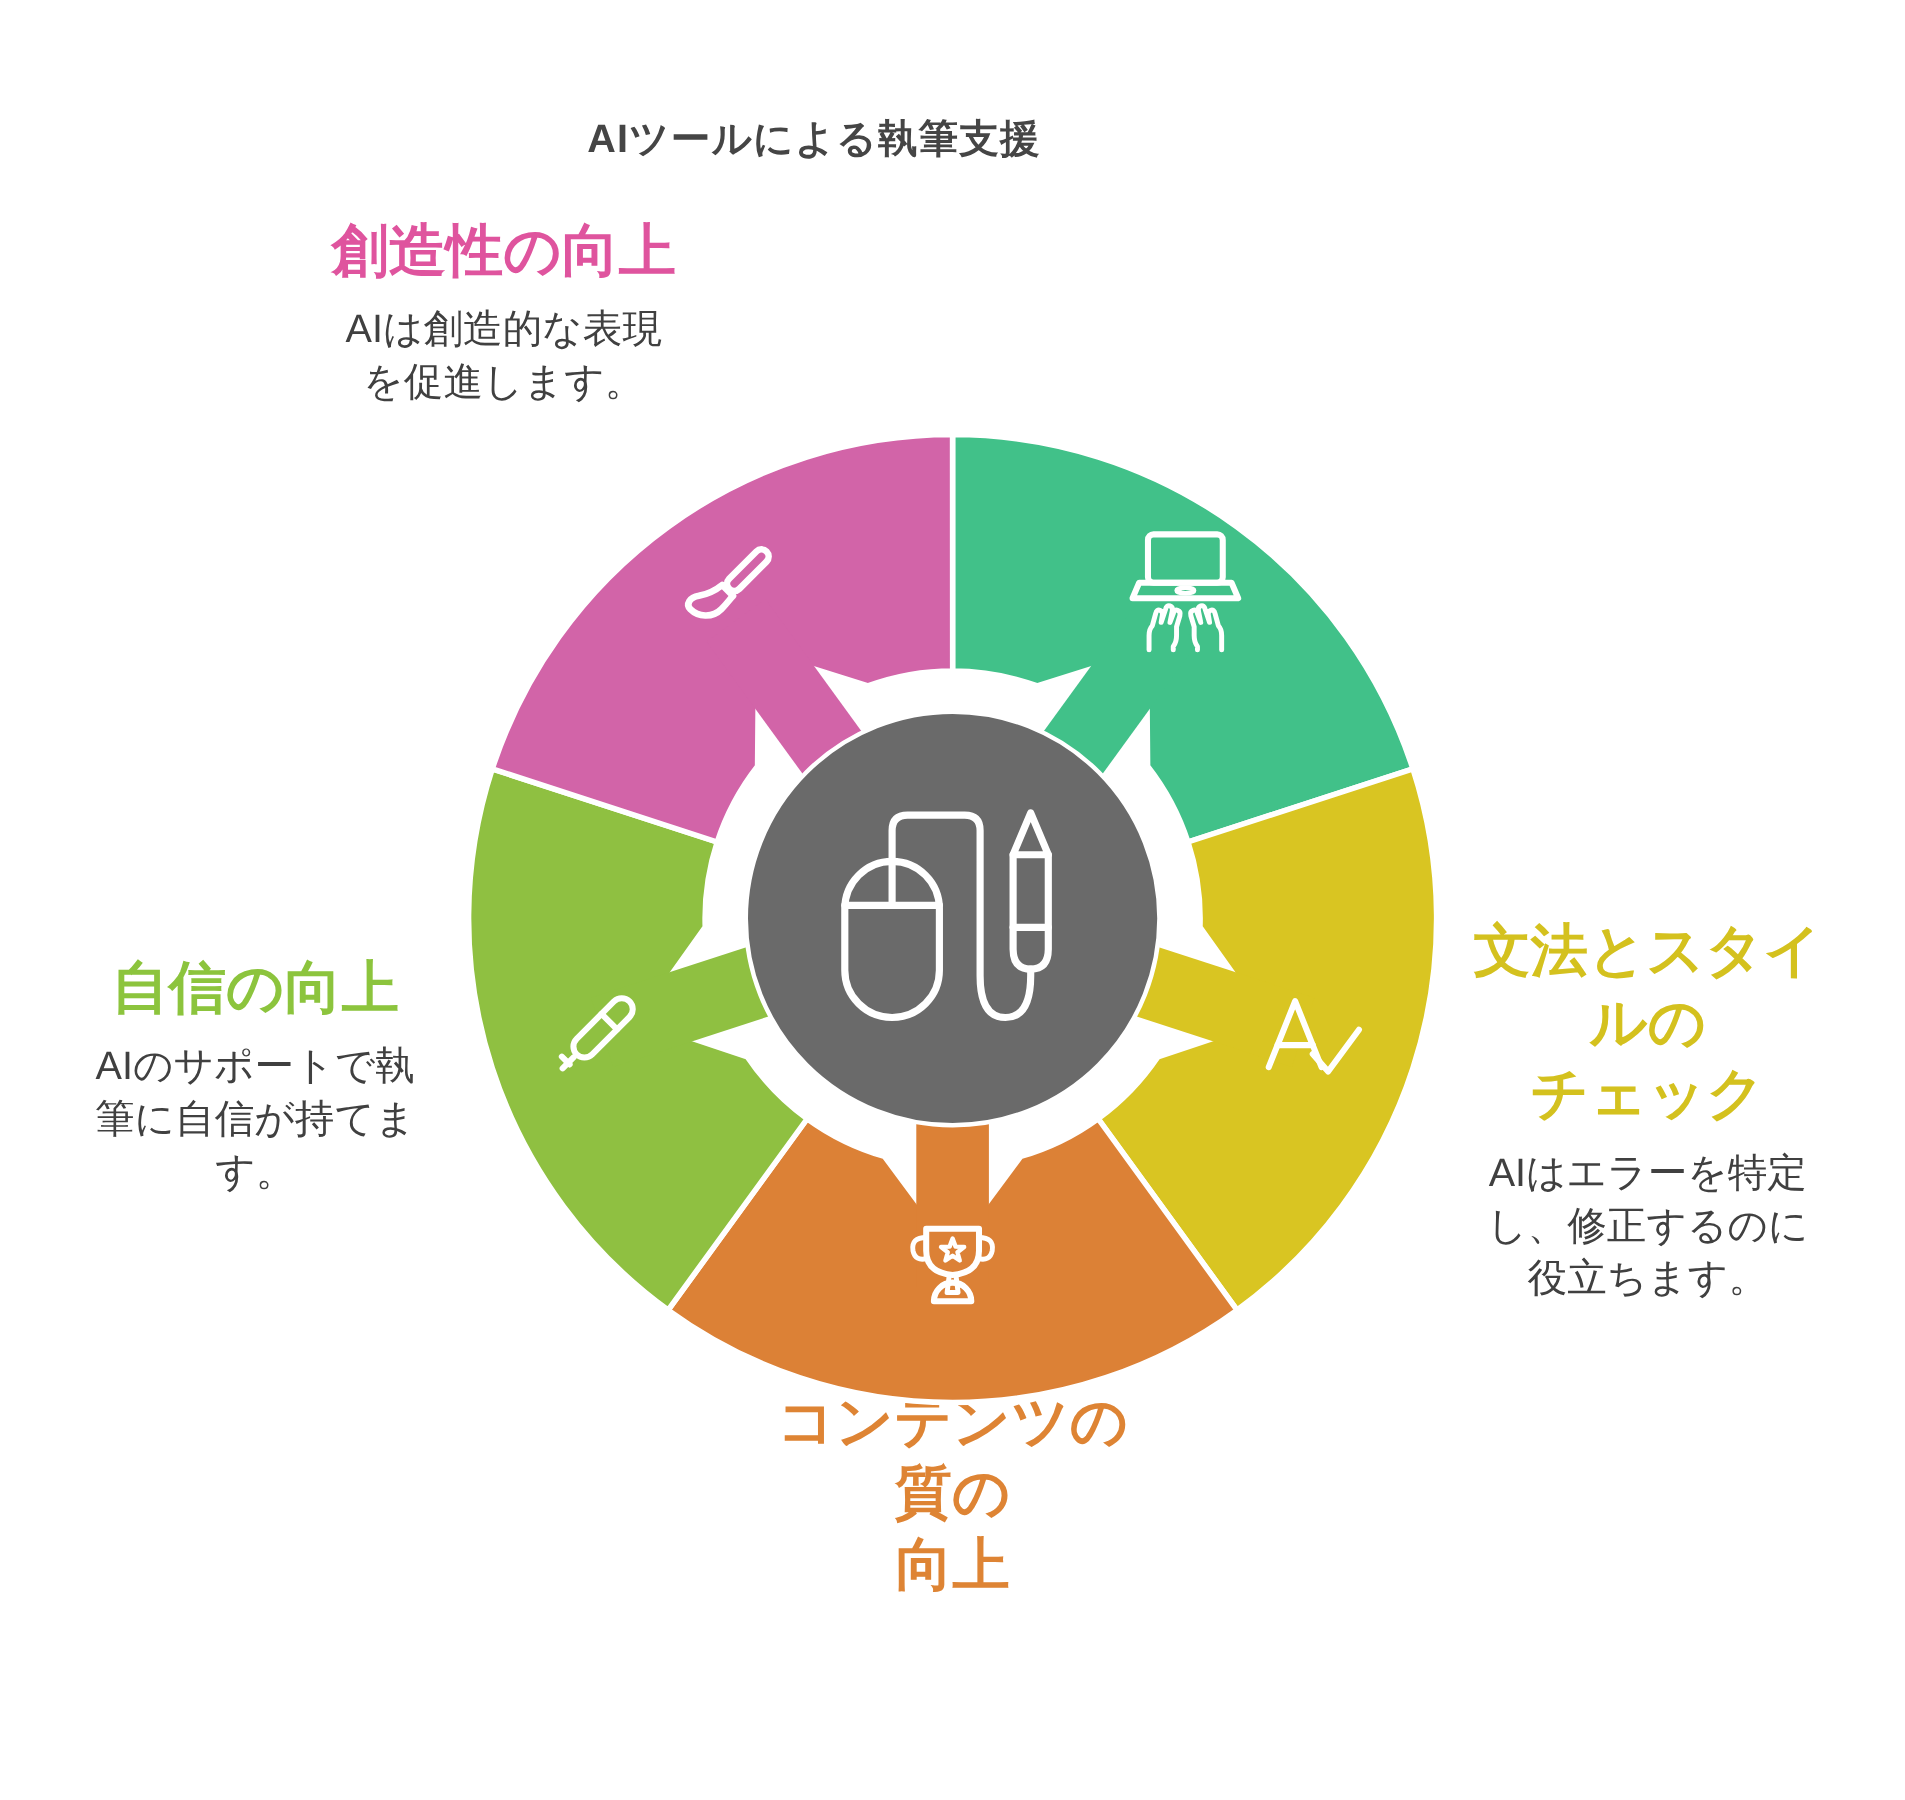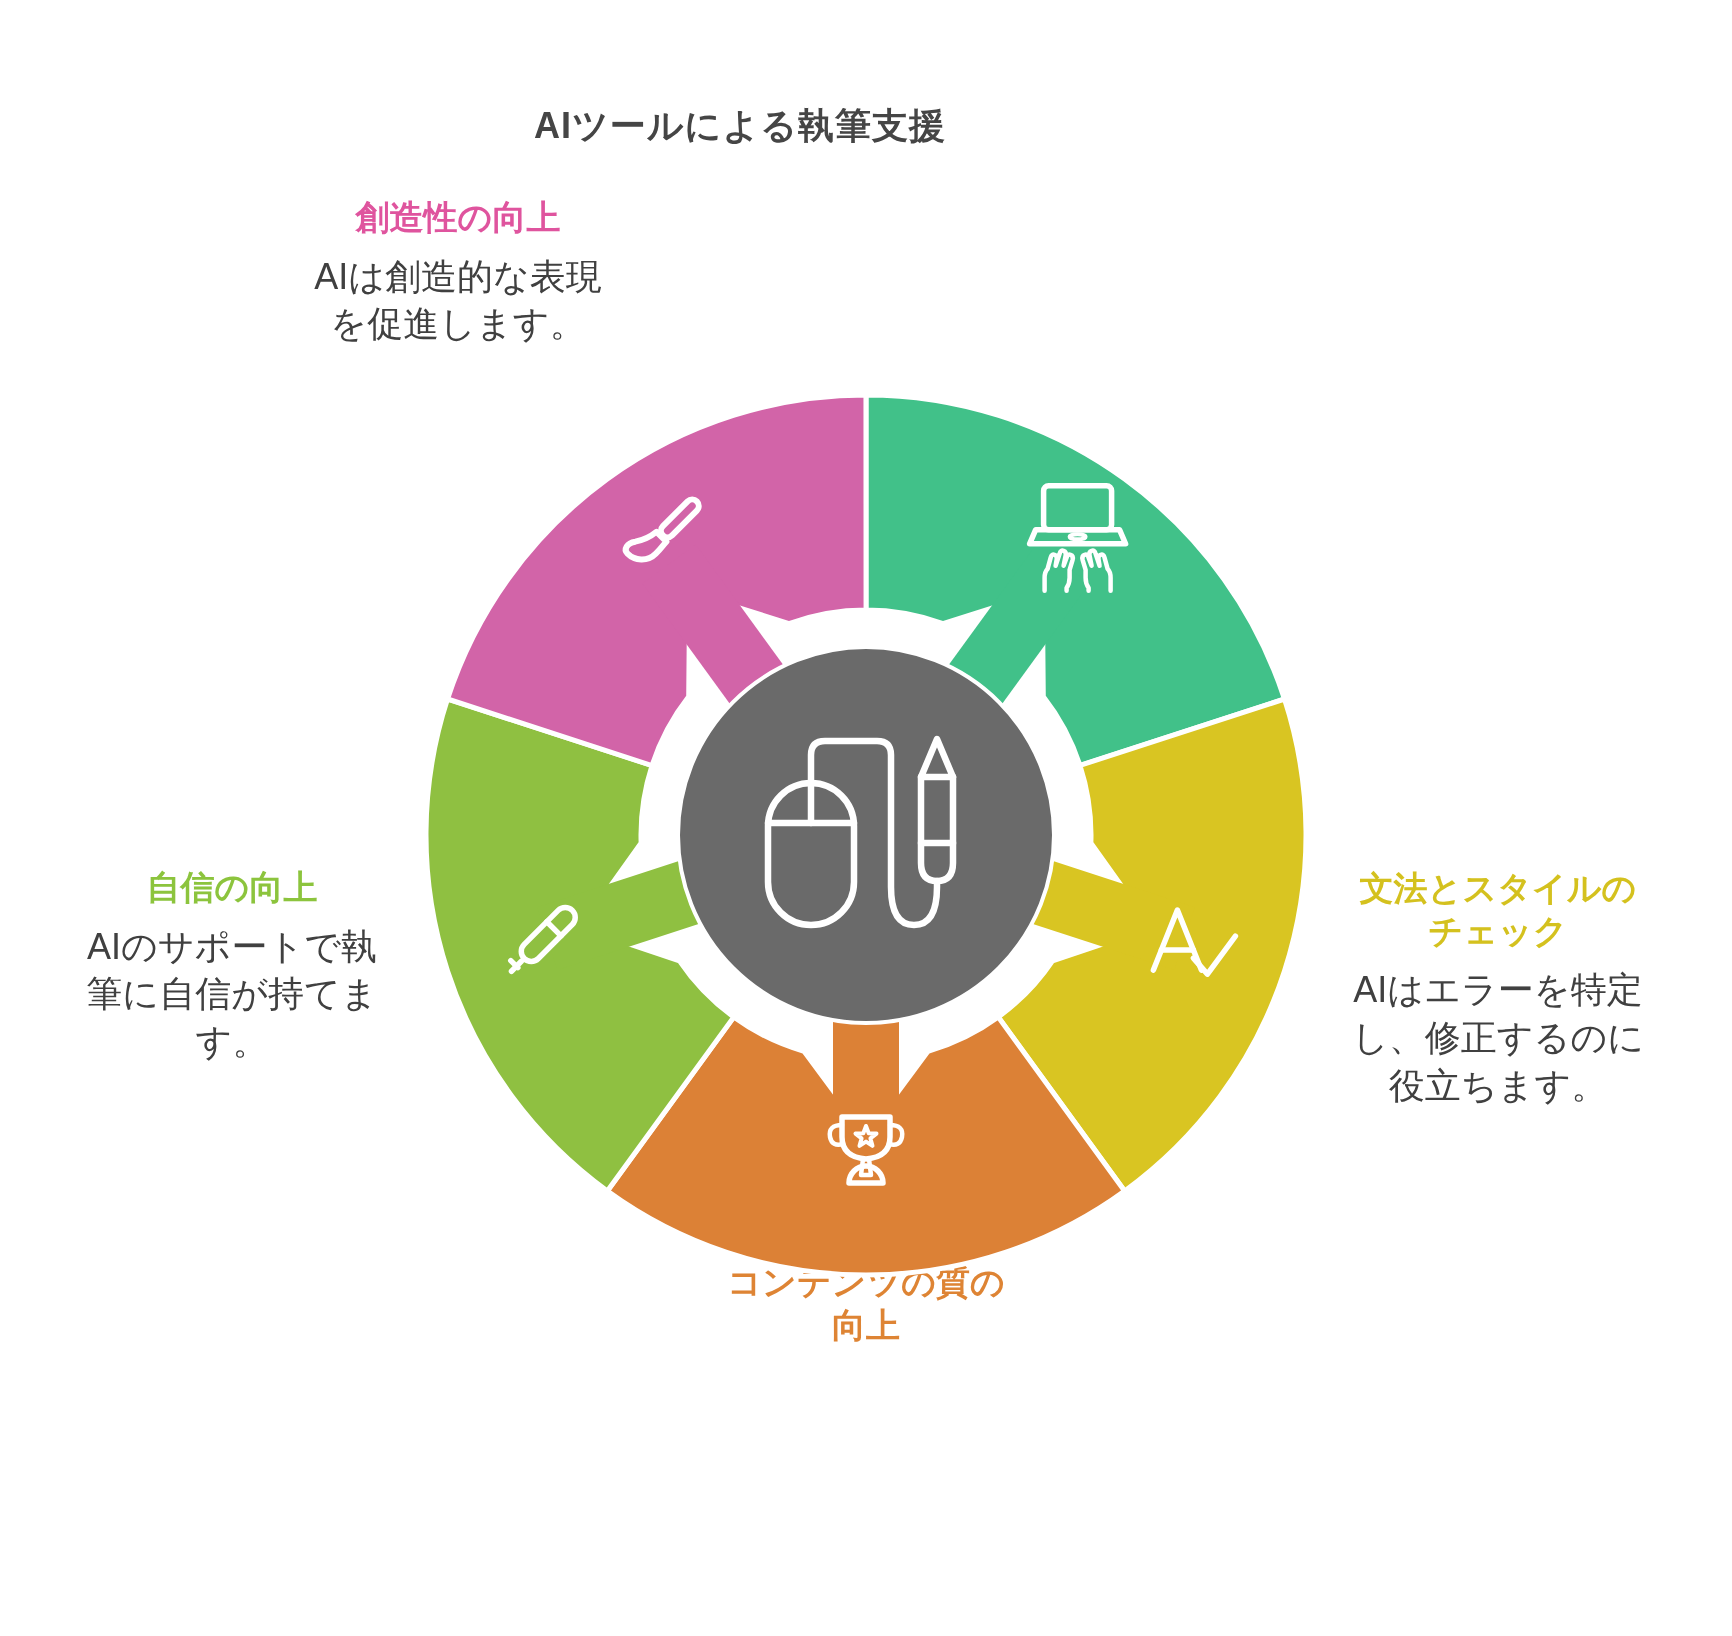--- a/index.html
+++ b/index.html
@@ -1,25 +1,25 @@
 <!DOCTYPE html>
 <html><head>
 <meta charset="utf-8">
 <style>
   html,body{margin:0;padding:0;background:#ffffff;}
   #canvas{position:relative;width:1732px;height:1456px;background:#fff;overflow:hidden;
           font-family:"Liberation Sans","DejaVu Sans",sans-serif;}
   .title{position:absolute;left:740px;top:78px;transform:translateX(-50%);
          font-size:36px;font-weight:bold;color:#454545;white-space:nowrap;letter-spacing:1px;}
   .label-block{position:absolute;transform:translateX(-50%);text-align:center;}
-  .label-block h2{margin:0 0 14px 0;font-size:34px;font-weight:bold;line-height:1.25;white-space:pre-line;text-align:center;}
+  .label-block h2{margin:0 0 14px 0;font-size:52px;font-weight:bold;line-height:1.25;white-space:pre-line;text-align:center;}
   .label-block p{margin:0;font-size:36px;color:#404040;line-height:1.33;white-space:pre-line;}
   .lb-creativity{left:458px;top:196px;width:340px;}
   .lb-simplify{left:1262px;top:196px;width:340px;}
-  .lb-grammar{left:1498px;top:833px;width:340px;margin-top:34px;}
+  .lb-grammar{left:1498px;top:833px;width:340px;}
   .lb-confidence{left:232px;top:866px;width:400px;}
   .lb-quality{left:866px;top:1261px;width:350px;}
   svg .seg{stroke:#ffffff;stroke-width:5;}
   svg .icon{fill:none;stroke:#ffffff;stroke-linecap:round;stroke-linejoin:round;}
 </style>
 </head>
 <body>
 
 <div id="canvas">
 

